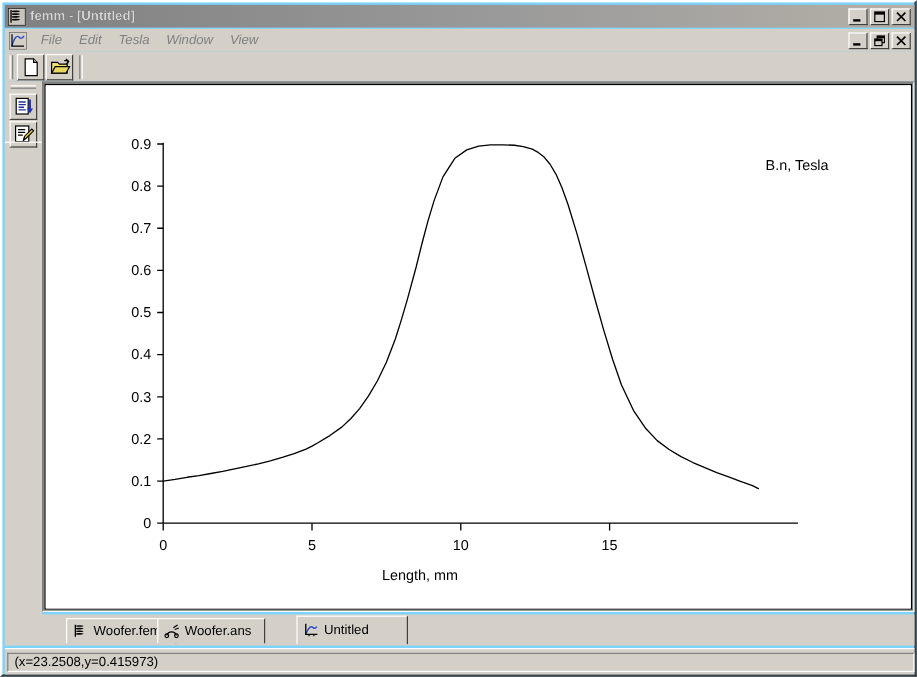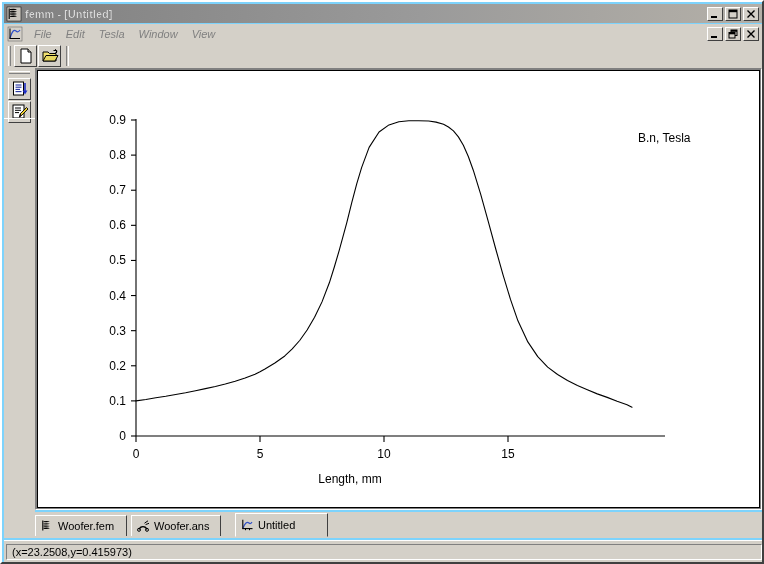--- a/index.html
+++ b/index.html
@@ -305,21 +305,21 @@
             <text x="470" y="387" text-anchor="middle" font-family="Liberation Sans, sans-serif" font-size="12" fill="#000000">15</text>
           </g>
         <polyline id="plot-curve" fill="none" stroke="#000000" stroke-width="1.1" stroke-linejoin="round" stroke-linecap="round" points="98.00,329.89 107.92,328.48 117.84,326.73 127.76,325.32 137.68,323.57 147.60,321.81 157.52,319.71 167.44,317.60 177.36,315.49 187.28,313.04 197.20,310.23 207.12,307.07 217.04,303.20 222.00,300.75 226.96,297.94 236.88,291.97 246.80,284.95 254.24,277.92 261.68,269.50 269.12,258.96 276.56,246.32 284.00,230.88 291.44,211.56 296.40,195.76 301.36,178.91 308.80,151.52 313.76,131.51 318.72,112.90 323.68,96.40 331.12,76.39 341.04,60.94 350.96,53.92 360.88,50.76 370.80,49.70 380.72,49.70 390.64,50.05 398.08,51.11 405.52,53.21 410.48,56.02 415.44,59.88 420.40,65.85 425.36,74.28 430.32,85.52 435.28,99.21 442.72,123.44 450.16,150.12 457.60,177.51 465.04,203.84 472.48,228.42 479.92,249.84 489.84,270.90 499.76,285.65 509.68,296.18 519.60,303.56 529.52,309.52 539.44,314.44 549.36,318.65 559.28,322.87 569.20,326.38 579.12,330.24 589.04,333.75 594.00,336.21"></polyline>
         <text id="plot-xlabel" x="312" y="412" text-anchor="middle" font-family="Liberation Sans, sans-serif" font-size="12" fill="#000">Length, mm</text>
         <text id="plot-legend" x="600" y="71" text-anchor="start" font-family="Liberation Sans, sans-serif" font-size="12" fill="#000">B.n, Tesla</text>
       </svg>
     </div>
   </div>
 
   <div id="tab-strip">
-    <div class="tab" style="left:0;width:92px;">
+    <div class="tab" style="left:20px;width:92px;">
       <span class="tab-icon">
         <svg width="14" height="14" viewBox="0 0 14 14">
           <path d="M3.5 2.2 Q8 1.6 9.8 2.6 Q8 3.7 3.5 3.1 Z" fill="#000"></path>
           <path d="M3.5 4.4 Q8 3.8 9.8 4.8 Q8 5.9 3.5 5.3 Z" fill="#000"></path>
           <path d="M3.5 6.6 Q8 6.0 9.8 7.0 Q8 8.1 3.5 7.5 Z" fill="#000"></path>
           <path d="M3.5 8.8 Q8 8.2 9.8 9.2 Q8 10.3 3.5 9.7 Z" fill="#000"></path>
           <line x1="2.8" y1="1.6" x2="2.8" y2="11.6" stroke="#000" stroke-width="1.1"></line>
         </svg>
       </span>
       <span class="tab-label">Woofer.fem</span>
@@ -329,21 +329,21 @@
         <svg width="14" height="14" viewBox="0 0 14 14">
           <path d="M3 10.5 A4.2 4.2 0 0 1 11 10.5" fill="none" stroke="#000" stroke-width="1.2"></path>
           <circle cx="3" cy="10.8" r="1.5" fill="none" stroke="#000" stroke-width="1"></circle>
           <circle cx="11" cy="10.8" r="1.5" fill="none" stroke="#000" stroke-width="1"></circle>
           <line x1="8.5" y1="4.2" x2="12" y2="1.8" stroke="#000" stroke-width="1"></line>
           <line x1="9.6" y1="5.6" x2="13" y2="4.3" stroke="#000" stroke-width="1"></line>
         </svg>
       </span>
       <span class="tab-label">Woofer.ans</span>
     </div>
-    <div class="tab active" style="left:200px;width:93px;text-align:right;">
+    <div class="tab active" style="left:212px;width:93px;text-align:right;">
       <span class="tab-icon">
         <svg width="14" height="14" viewBox="0 0 14 14">
           <path d="M3 10 Q6 2.5 9 5 Q10.5 6.4 12 4.2" fill="none" stroke="#3050c8" stroke-width="1.2"></path>
           <line x1="2.8" y1="1.8" x2="2.8" y2="10.6" stroke="#000" stroke-width="1.1"></line>
           <line x1="2.2" y1="10.6" x2="12.5" y2="10.6" stroke="#000" stroke-width="1.1"></line>
           <line x1="5.5" y1="10.6" x2="5.5" y2="12.2" stroke="#000" stroke-width="1"></line>
           <line x1="9.5" y1="10.6" x2="9.5" y2="12.2" stroke="#000" stroke-width="1"></line>
         </svg>
       </span>
       <span class="tab-label">Untitled</span>

